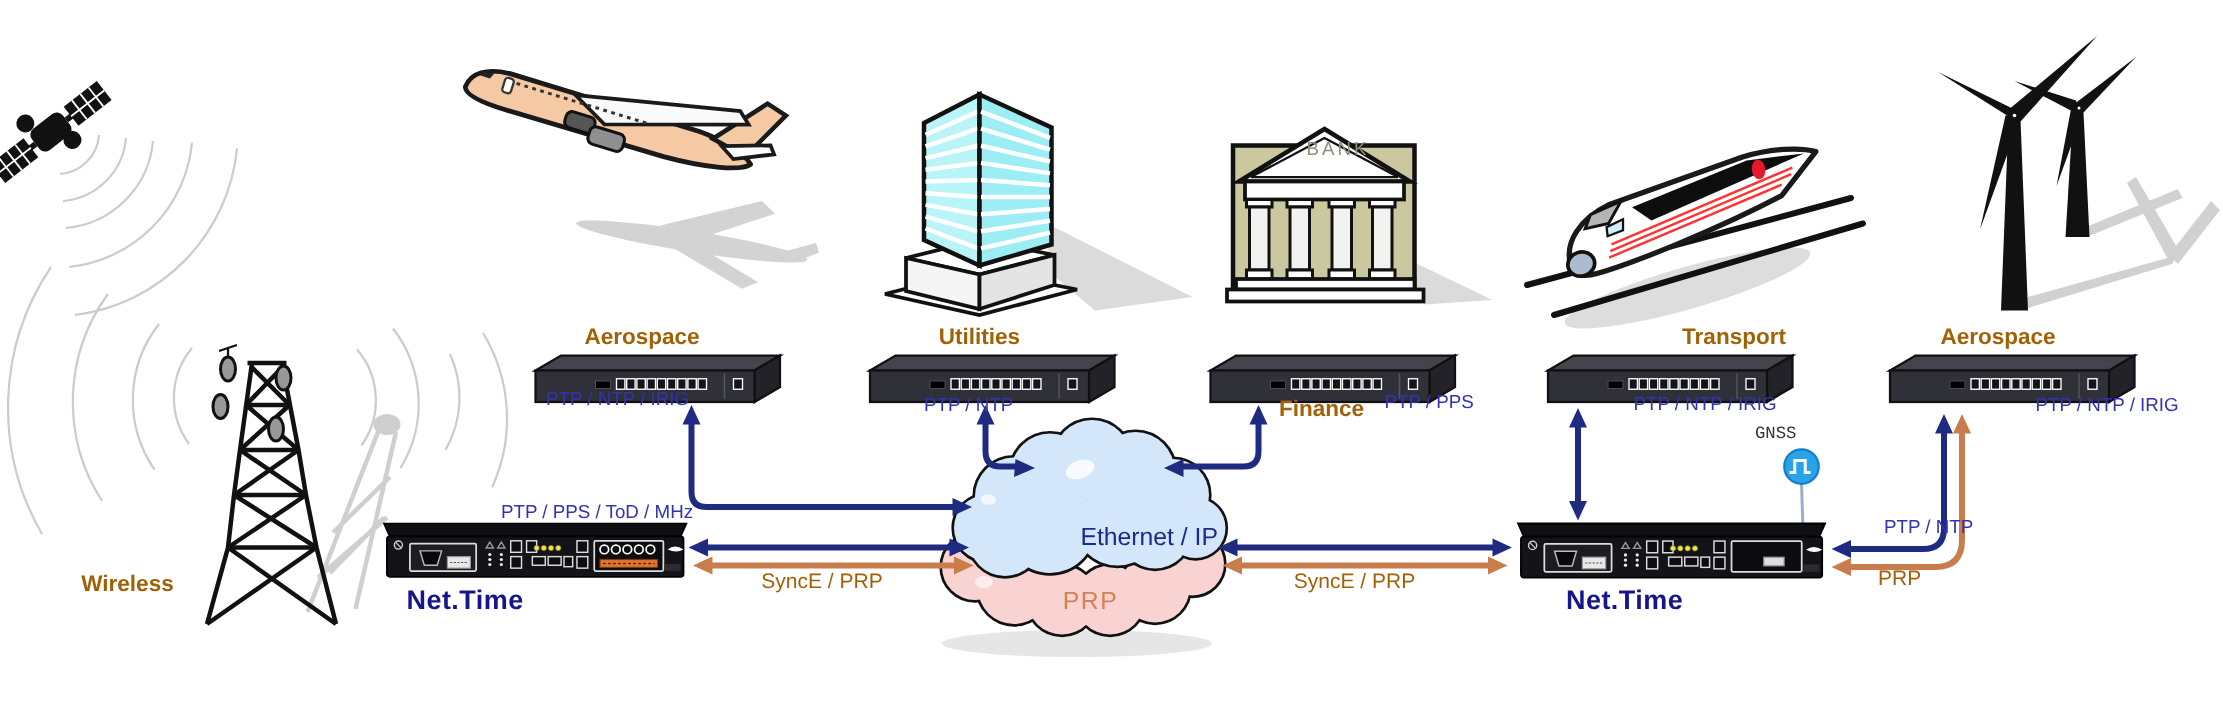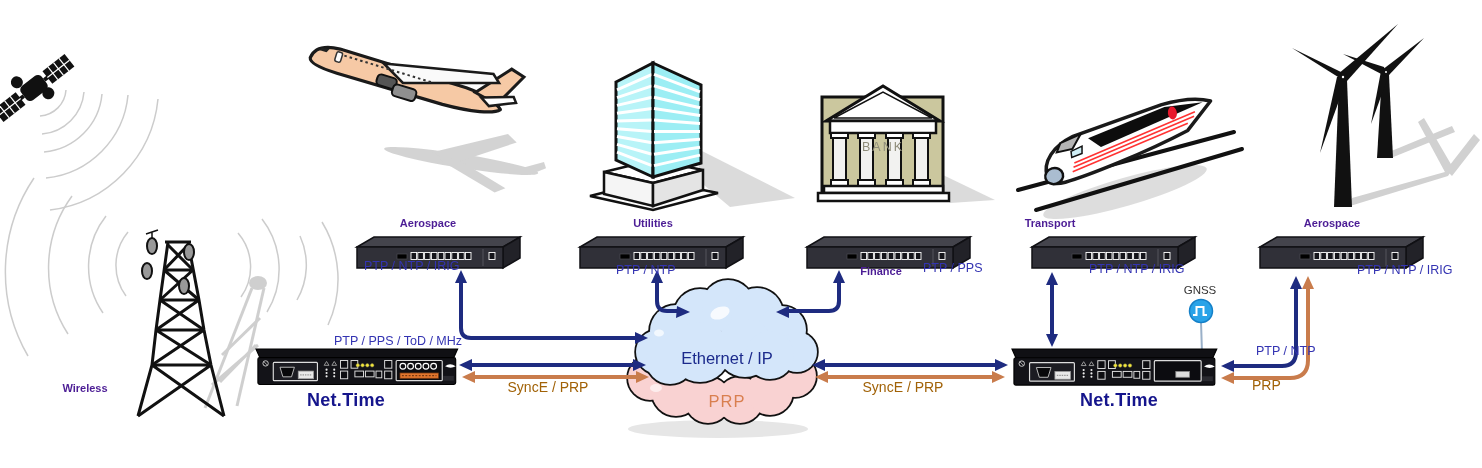--- a/index.html
+++ b/index.html
@@ -1,27 +1,27 @@
 <!DOCTYPE html>
 <html><head>
 <meta charset="utf-8">
 <style>
   html,body{margin:0;padding:0;background:#fff;}
   .canvas{position:relative;width:1482px;height:468px;background:#ffffff;overflow:hidden;
           font-family:"Liberation Sans",sans-serif;}
   .art{position:absolute;left:0;top:0;z-index:1;}
   .lbl{position:absolute;z-index:5;white-space:nowrap;line-height:1.1;}
-  .title{font-weight:bold;font-size:11px;color:#4c1d95;text-align:center;}
+  .title{font-weight:bold;font-size:15px;color:#a16207;text-align:center;}
   .proto{font-size:12.5px;color:#3333b2;padding-left:28px;}
   .olbl{font-size:14px;color:#a16207;}
-  .nettime{font-weight:bold;font-size:18px;color:#15158c;text-align:center;letter-spacing:.3px;}
-  .cloudtxt1{font-size:16.5px;color:#1b2a8c;text-align:center;}
+  .nettime{font-weight:bold;font-size:18px;color:#15158c;text-align:left;letter-spacing:.3px;}
+  .cloudtxt1{font-size:16.5px;color:#1b2a8c;text-align:right;}
   .cloudtxt2{font-size:16.5px;color:#d97f4f;text-align:center;letter-spacing:1px;}
-  .gnss{font-size:11.5px;color:#333333;text-align:center;}
-  .bank{font-size:12.5px;color:#8f8d7a;letter-spacing:2px;text-align:center;margin-top:48px;}
+  .gnss{font-size:11.5px;color:#333333;text-align:left;font-family:Liberation Mono, monospace;}
+  .bank{font-size:12.5px;color:#8f8d7a;letter-spacing:2px;text-align:right;}
 </style>
 </head>
 <body>
 
 <div class="canvas">
 <svg class="art" width="1482" height="468" viewBox="0 0 1482 468" xmlns="http://www.w3.org/2000/svg">
   <defs>
 
     <g id="switchdef">
       <polygon points="0,10 17,0 163,0 146,10" fill="#44444c" stroke="#101014" stroke-width="1.5"></polygon>
@@ -348,21 +348,21 @@
     <use href="#nettimedef"></use>
     <rect x="168" y="23" width="14" height="6" fill="#dddddd" stroke="#888888" stroke-width=".8"></rect>
   </g>
 </svg>
 
 <div class="lbl title" style="left:30px;top:362px;width:110px;margin-top:20px;">Wireless</div>
 
 <div class="lbl title" style="left:353px;top:217px;width:150px;">Aerospace</div>
 <div class="lbl title" style="left:578px;top:217px;width:150px;">Utilities</div>
 <div class="lbl title" style="left:806px;top:217px;width:150px;margin-top:48px;">Finance</div>
-<div class="lbl title" style="left:975px;top:217px;width:150px;">Transport</div>
+<div class="lbl title" style="left:1081px;top:217px;width:150px;">Transport</div>
 <div class="lbl title" style="left:1257px;top:217px;width:150px;">Aerospace</div>
 
 <div class="lbl proto" style="left:336px;top:260px;">PTP / NTP / IRIG</div>
 <div class="lbl proto" style="left:588px;top:264px;">PTP / NTP</div>
 <div class="lbl proto" style="left:895px;top:262px;">PTP / PPS</div>
 <div class="lbl proto" style="left:1061px;top:263px;">PTP / NTP / IRIG</div>
 <div class="lbl proto" style="left:1329px;top:264px;">PTP / NTP / IRIG</div>
 
 <div class="lbl bank" style="left:853px;top:93px;width:60px;">BANK</div>
 

